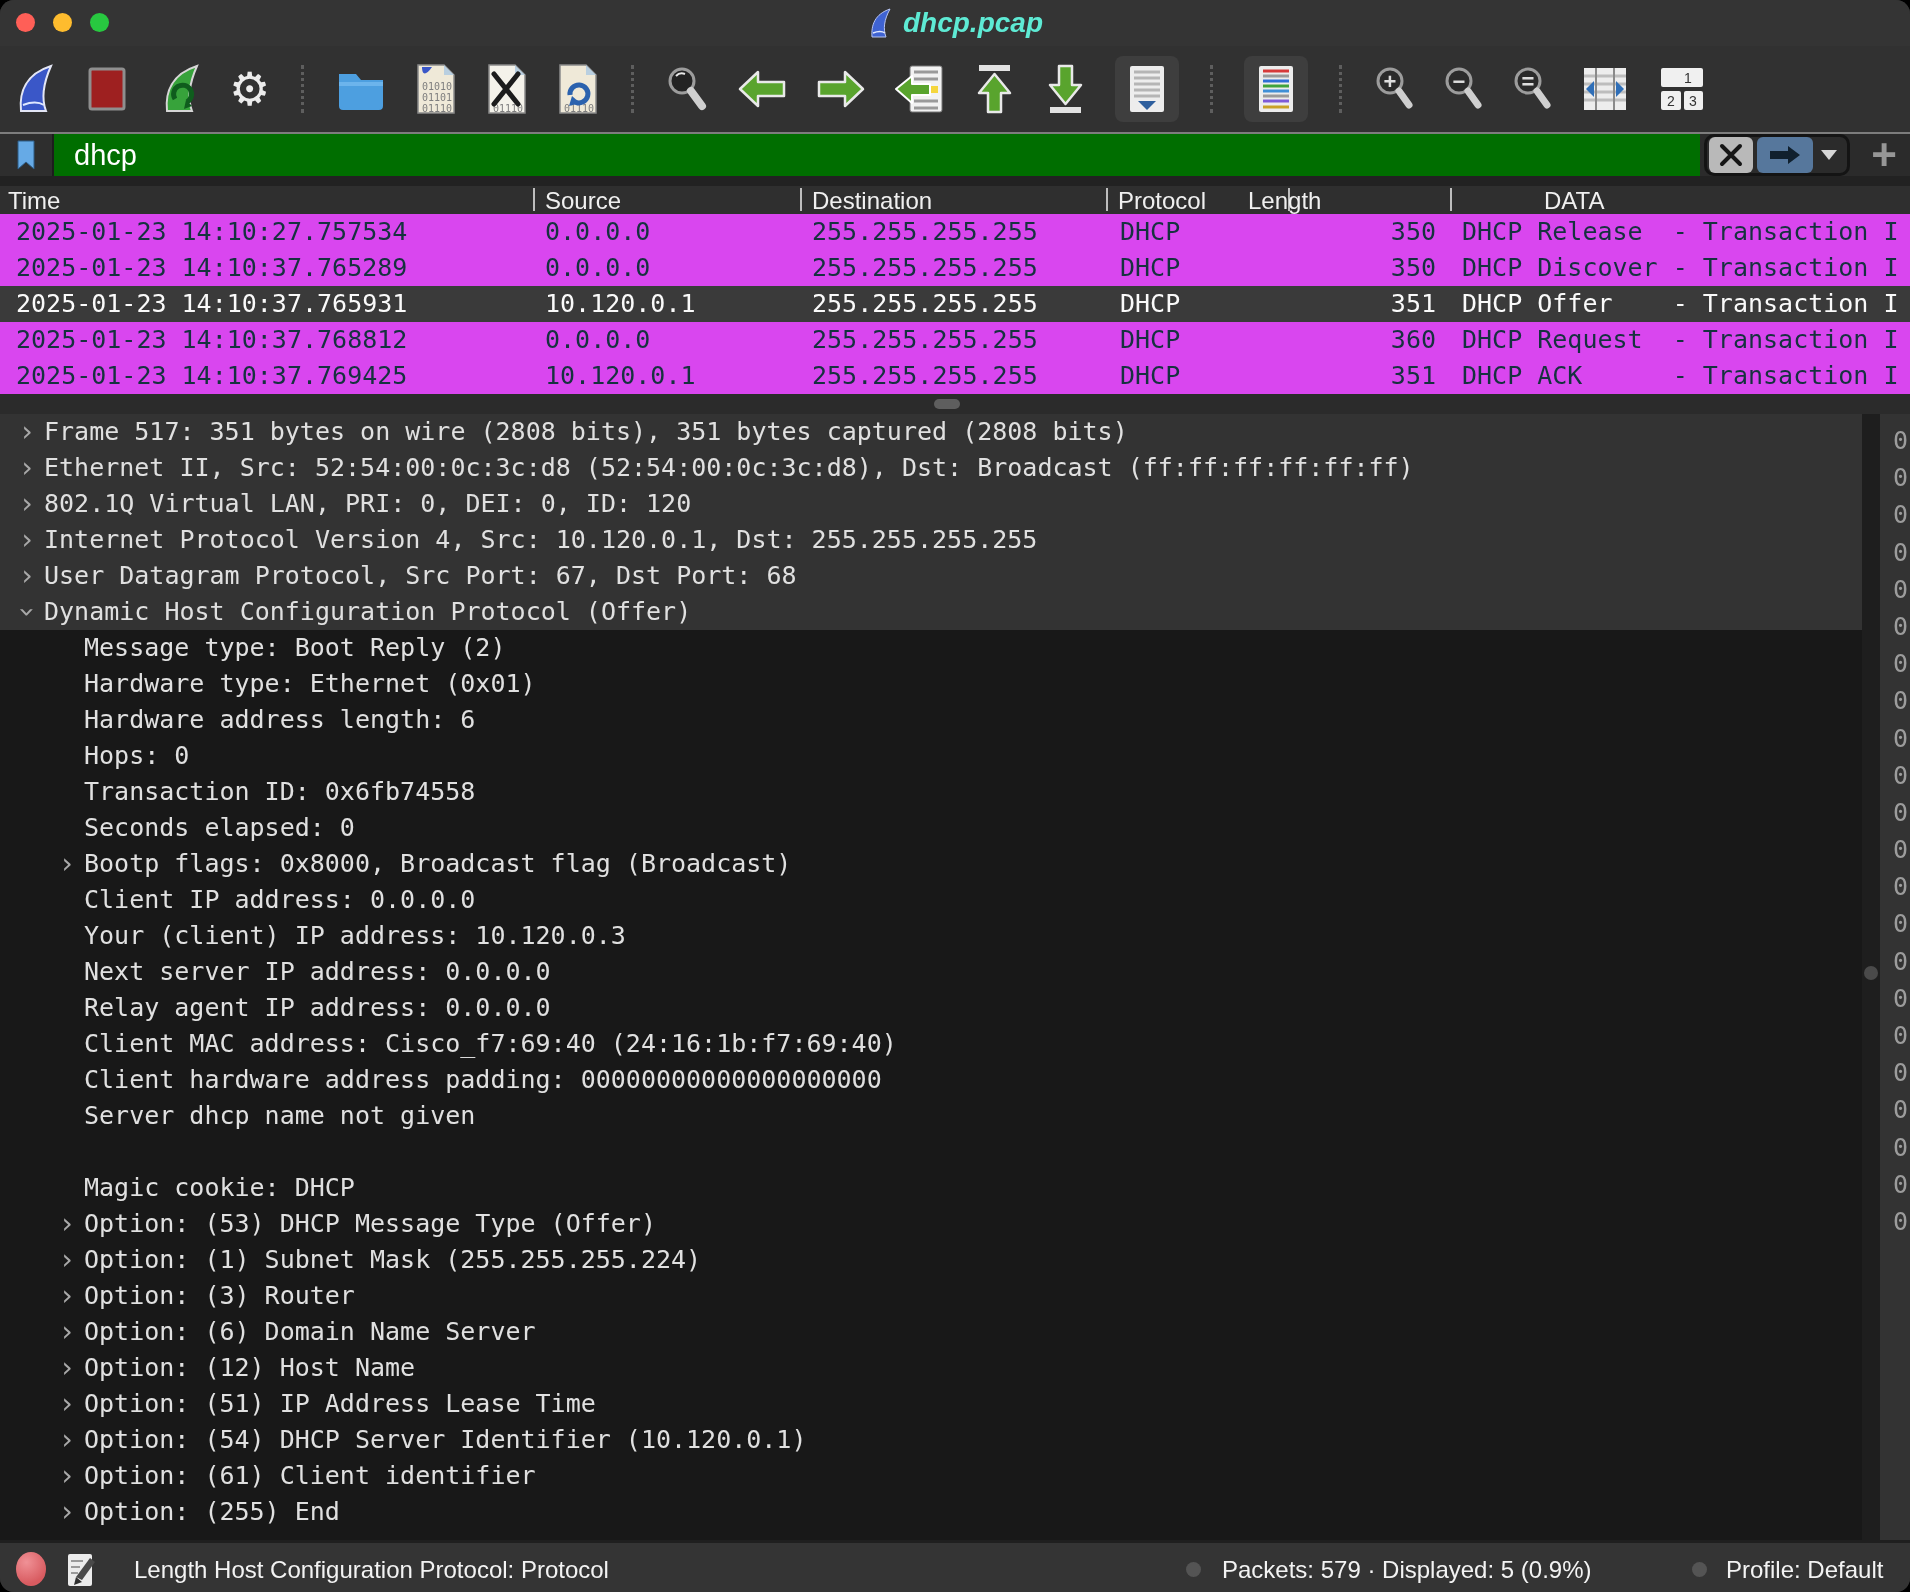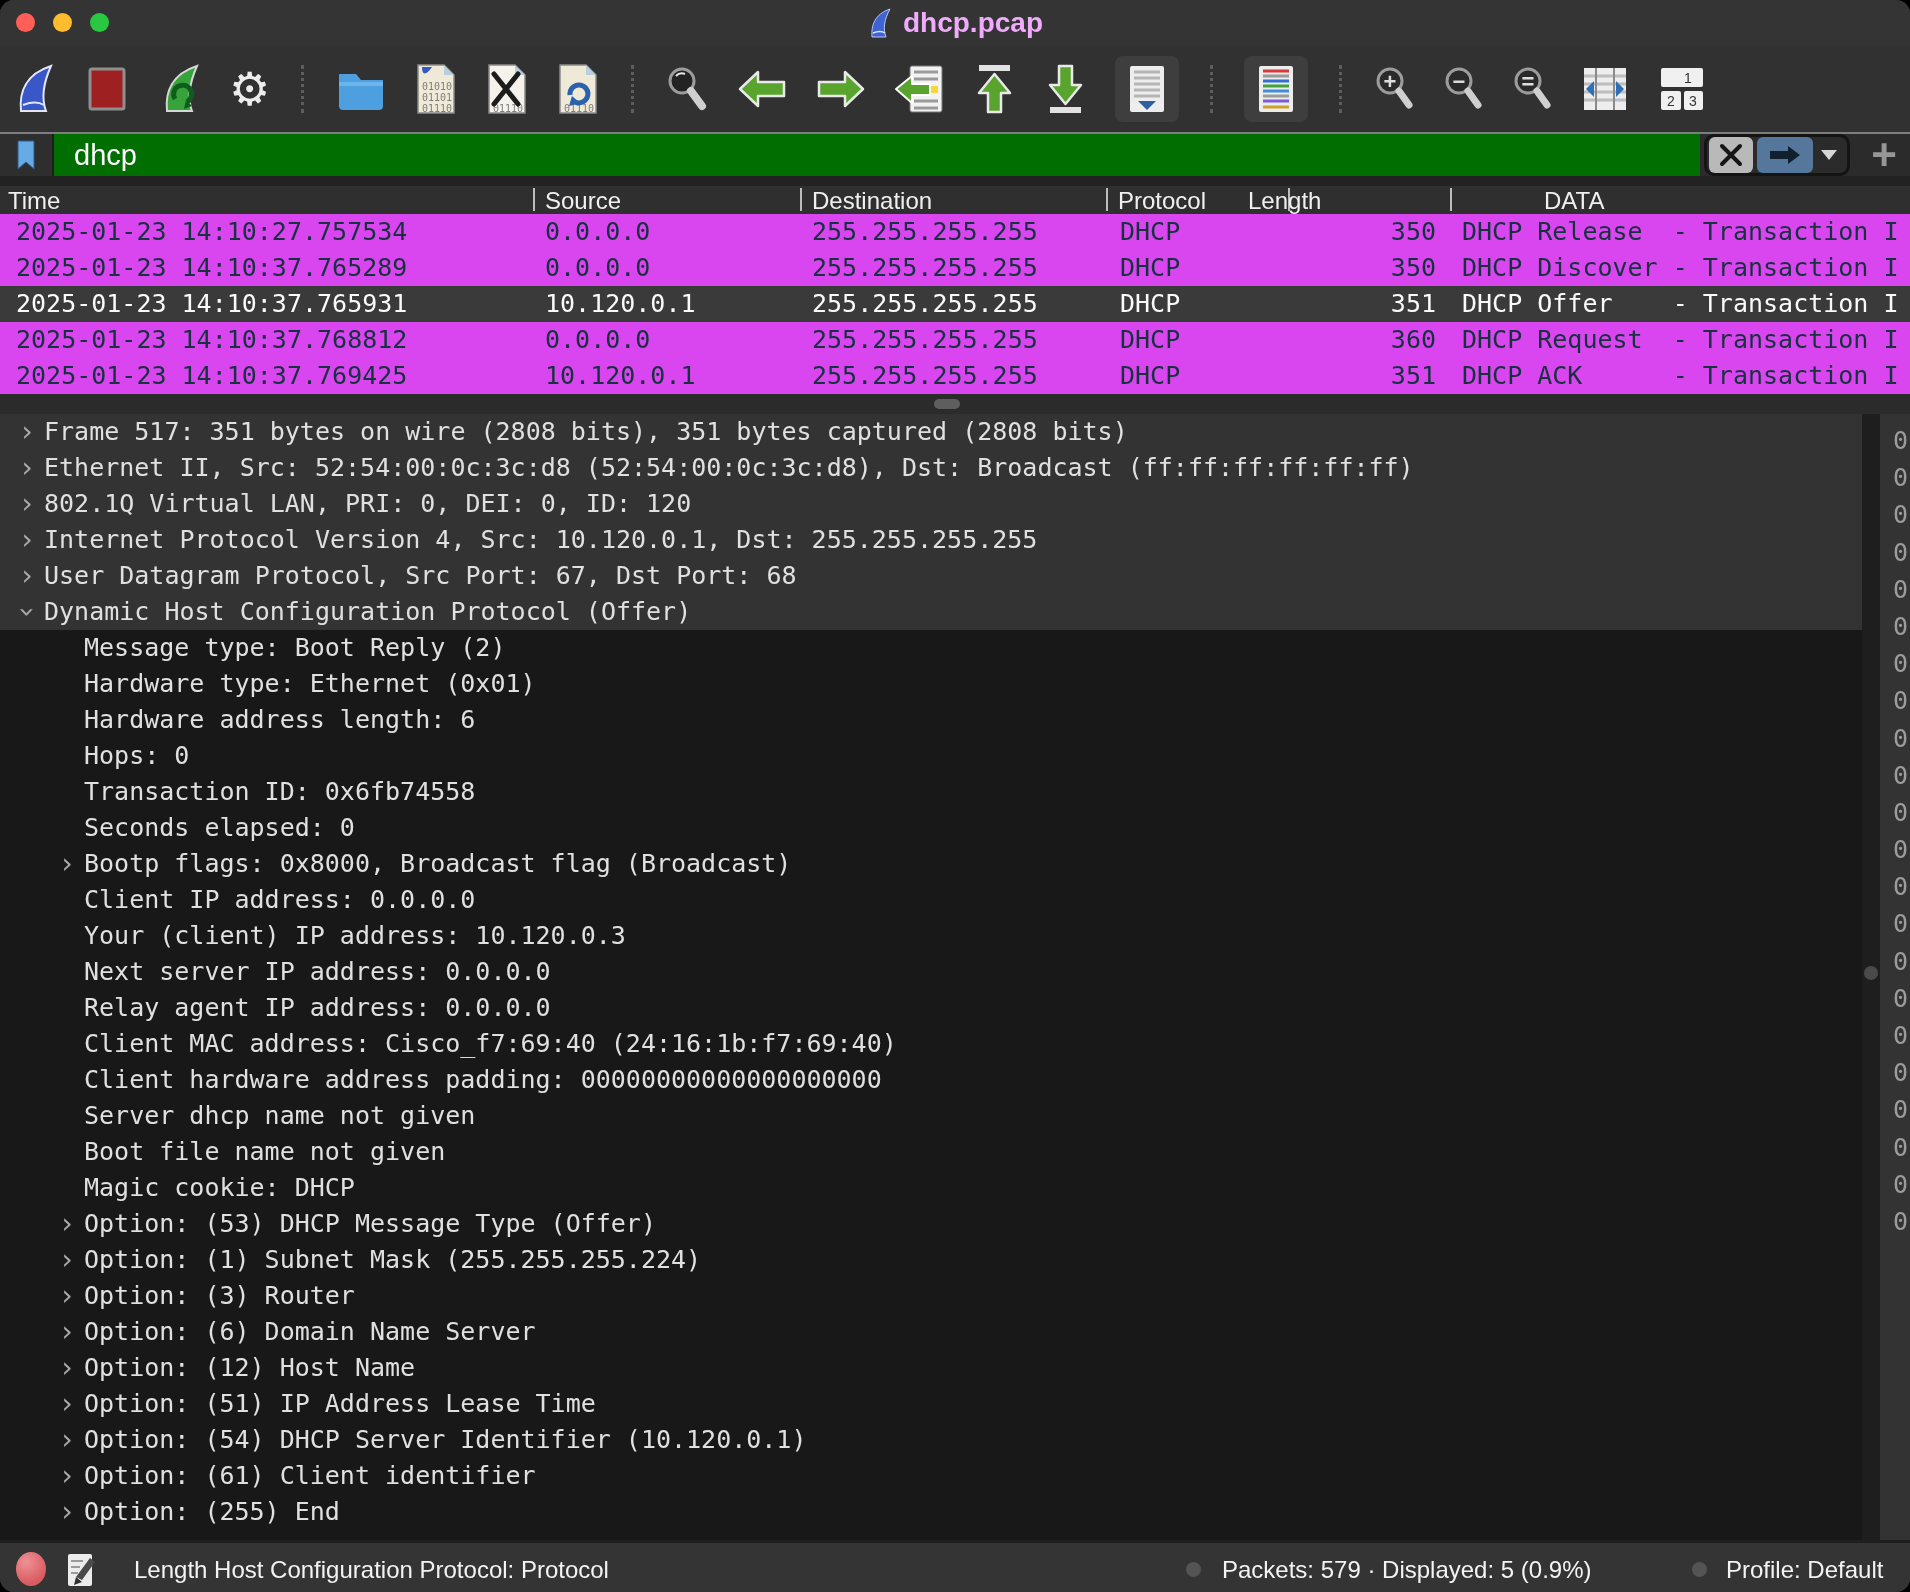--- a/index.html
+++ b/index.html
@@ -7,21 +7,21 @@
   body { font-family:"Liberation Sans", sans-serif; position:relative; overflow:hidden; }
 
   .window { position:absolute; inset:0; background:#313131; border-radius:14px; overflow:hidden; }
 
   
   .titlebar { position:relative; height:46px; background:#343434; }
   .traffic { position:absolute; left:16px; top:13px; display:flex; gap:18px; }
   .tl { width:19px; height:19px; border-radius:50%; }
   .tl.red { background:#ff5f57; } .tl.yellow { background:#febc2e; } .tl.green { background:#28c840; }
   .title-wrap { position:absolute; left:0; right:0; top:0; height:46px; display:flex; align-items:center; justify-content:center; gap:10px; }
-  .title-text { font-size:28px; font-weight:bold; color:#f0abfc; }
+  .title-text { font-size:28px; font-weight:bold; color:#5eead4;font-style:italic; }
 
   
   .toolbar { height:86px; display:flex; align-items:center; padding-left:12px; gap:27px; background:#313131; }
   .tico { display:flex; align-items:center; justify-content:center; }
   .tsep { width:0; height:48px; border-left:3px dotted #5e5e5e; margin:0 4px; }
   .tbtn.pressed { background:#3e3e3e; border-radius:8px; padding:8px 12px; }
   .gear-glyph { font-family:"DejaVu Sans", sans-serif; font-size:46px; color:#ececec; line-height:1; }
 
   
   .toolbar-sep { height:2px; background:#7d7d7d; }
@@ -385,21 +385,21 @@
         <div class="trow l1"><span class="chev"></span><span>Transaction ID: 0x6fb74558</span></div>
         <div class="trow l1"><span class="chev"></span><span>Seconds elapsed: 0</span></div>
         <div class="trow l1"><span class="chev">›</span><span>Bootp flags: 0x8000, Broadcast flag (Broadcast)</span></div>
         <div class="trow l1"><span class="chev"></span><span>Client IP address: 0.0.0.0</span></div>
         <div class="trow l1"><span class="chev"></span><span>Your (client) IP address: 10.120.0.3</span></div>
         <div class="trow l1"><span class="chev"></span><span>Next server IP address: 0.0.0.0</span></div>
         <div class="trow l1"><span class="chev"></span><span>Relay agent IP address: 0.0.0.0</span></div>
         <div class="trow l1"><span class="chev"></span><span>Client MAC address: Cisco_f7:69:40 (24:16:1b:f7:69:40)</span></div>
         <div class="trow l1"><span class="chev"></span><span>Client hardware address padding: 00000000000000000000</span></div>
         <div class="trow l1"><span class="chev"></span><span>Server dhcp name not given</span></div>
-        <div class="trow l1"><span class="chev"></span><span>Boot file name not given</span></div>
+        <div class="trow l1"><span class="chev"></span></div>
         <div class="trow l1"><span class="chev"></span><span>Magic cookie: DHCP</span></div>
         <div class="trow l1"><span class="chev">›</span><span>Option: (53) DHCP Message Type (Offer)</span></div>
         <div class="trow l1"><span class="chev">›</span><span>Option: (1) Subnet Mask (255.255.255.224)</span></div>
         <div class="trow l1"><span class="chev">›</span><span>Option: (3) Router</span></div>
         <div class="trow l1"><span class="chev">›</span><span>Option: (6) Domain Name Server</span></div>
         <div class="trow l1"><span class="chev">›</span><span>Option: (12) Host Name</span></div>
         <div class="trow l1"><span class="chev">›</span><span>Option: (51) IP Address Lease Time</span></div>
         <div class="trow l1"><span class="chev">›</span><span>Option: (54) DHCP Server Identifier (10.120.0.1)</span></div>
         <div class="trow l1"><span class="chev">›</span><span>Option: (61) Client identifier</span></div>
         <div class="trow l1"><span class="chev">›</span><span>Option: (255) End</span></div>

